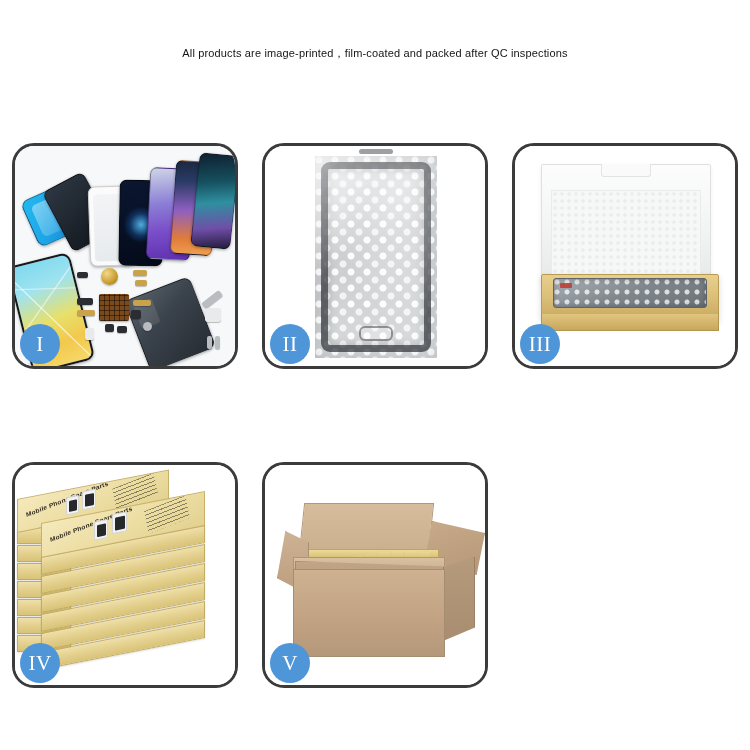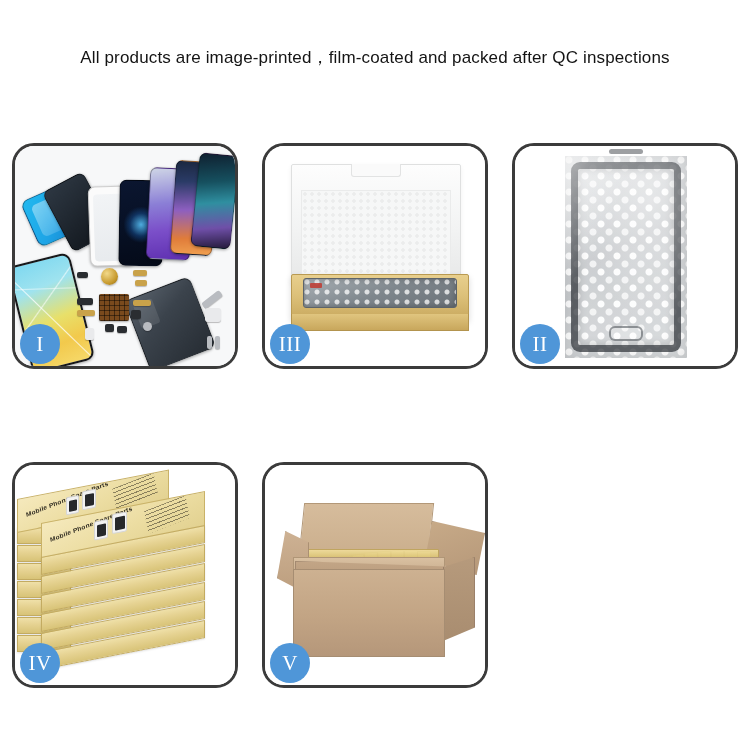--- a/index.html
+++ b/index.html
@@ -24,21 +24,21 @@
     font-size: 35px;
     font-weight: bold;
     letter-spacing: 1.0px;
     color: #111111;
     line-height: 1.0;
     white-space: nowrap;
     font-family: "Liberation Sans", sans-serif;
   }
   .subtitle {
     margin-top: 12px;
-    font-size: 17px;
+    font-size: 11px;
     color: #141414;
     letter-spacing: 0.15px;
     white-space: nowrap;
     font-family: "Liberation Sans", sans-serif;
     text-align: center;
   }
 
   
   .grid {
     position: absolute;
@@ -455,41 +455,41 @@
       <div class="part white" style="left:70px; top:182px; width:9px; height:12px; border-radius:2px;"></div>
       <div class="part silver" style="left:186px; top:150px; width:22px; height:7px; transform:rotate(-38deg);"></div>
       <div class="part white" style="left:190px; top:162px; width:16px; height:14px; border-radius:3px;"></div>
       <div class="part silver" style="left:192px; top:190px; width:5px; height:13px;"></div>
       <div class="part silver" style="left:200px; top:190px; width:5px; height:13px;"></div>
     </div>
     <div class="badge">I</div>
   </div>
 
   <div class="panel">
-    <div class="panel-inner p3">
-      <div class="box3-lid"></div>
-      <div class="box3-foam"></div>
-      <div class="box3-tray"></div>
-      <div class="box3-item"></div>
-      <div class="box3-front"></div>
-    </div>
-    <div class="badge">III</div>
-  </div>
-
-  <div class="panel">
     <div class="panel-inner p2">
       <div class="bubble-sheet">
         <div class="bubble-phone">
           <div class="bubble-ear"></div>
           <div class="bubble-home"></div>
         </div>
         <div class="bubble-gloss"></div>
       </div>
     </div>
     <div class="badge">II</div>
+  </div>
+
+  <div class="panel">
+    <div class="panel-inner p3">
+      <div class="box3-lid"></div>
+      <div class="box3-foam"></div>
+      <div class="box3-tray"></div>
+      <div class="box3-item"></div>
+      <div class="box3-front"></div>
+    </div>
+    <div class="badge">III</div>
   </div>
 
   <div class="panel">
     <div class="panel-inner p4">
       <div class="stackwrap">
 
         <div class="kbox" style="left:2px; top:62px; width:52px; height:15px;"></div>
         <div class="kbox" style="left:2px; top:80px; width:52px; height:15px;"></div>
         <div class="kbox" style="left:2px; top:98px; width:52px; height:15px;"></div>
         <div class="kbox" style="left:2px; top:116px; width:52px; height:15px;"></div>

